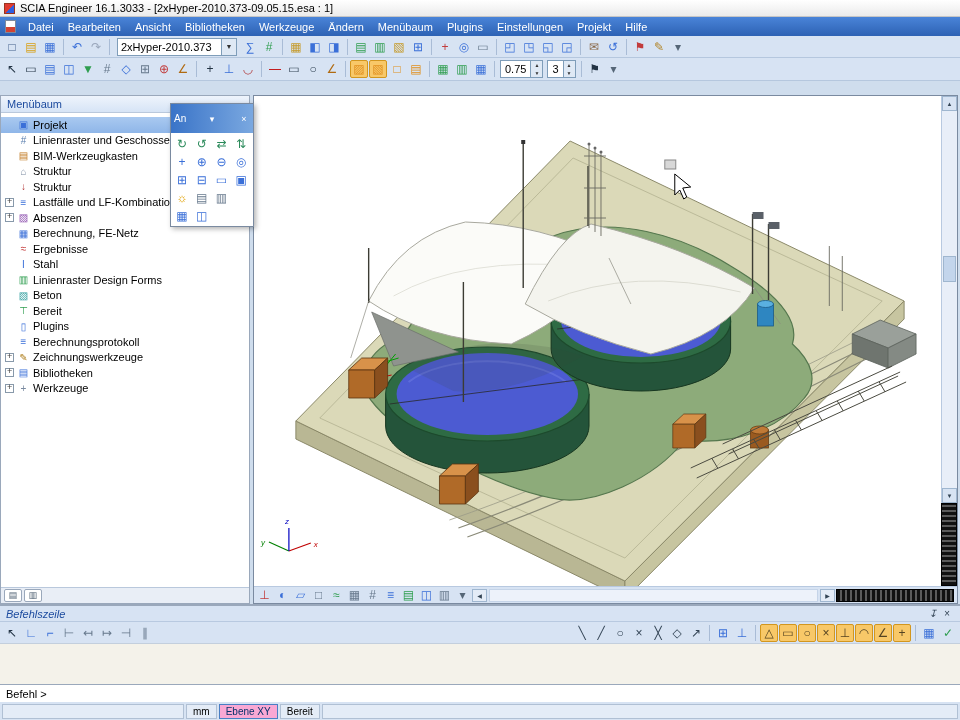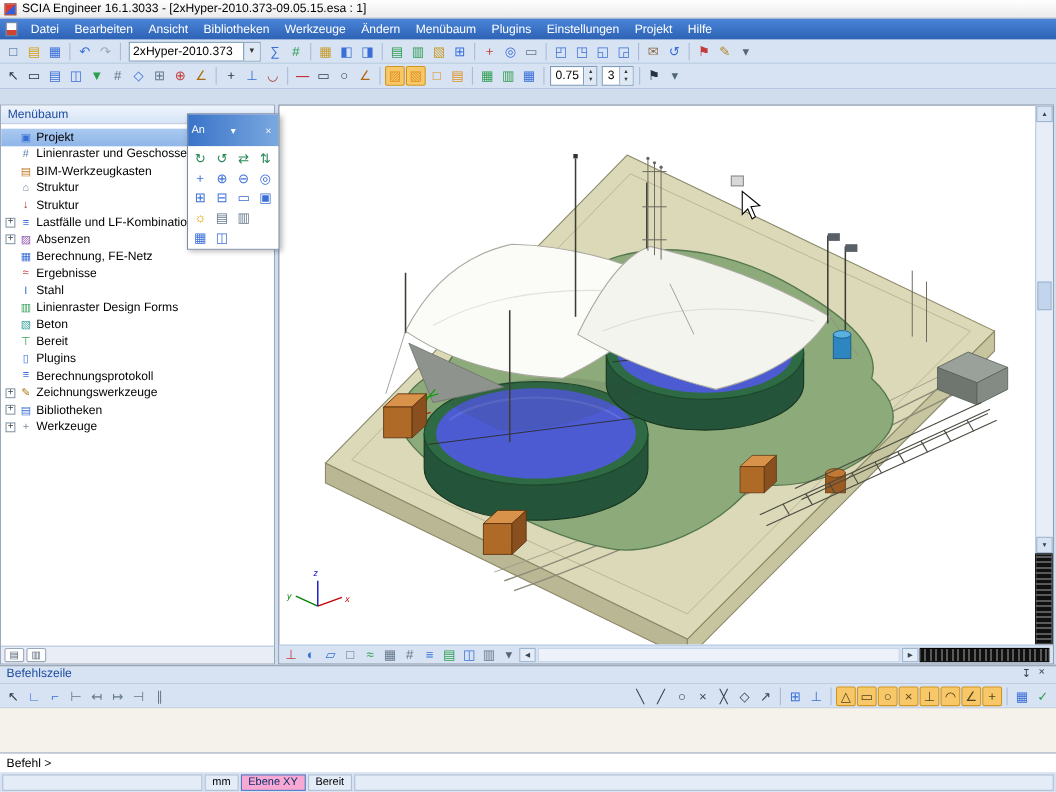--- a/index.html
+++ b/index.html
@@ -78,21 +78,21 @@
   
   .palette { position:absolute; left:170px; top:103px; width:84px; background:#f0f4fa; border:1px solid #7a8aa0; box-shadow:2px 2px 5px rgba(0,0,0,.3); z-index:10; }
   .palette-title { height:29px; background:linear-gradient(90deg,#3a74c8,#7aa8e0); color:#fff; display:flex; align-items:center; padding:0 3px; font-size:10px; gap:20px; }
   .palette-title .t { flex:1; white-space:nowrap; overflow:hidden; }
   .palette-title .pbtn { width:12px; text-align:center; font-size:9px; }
   .palette-grid { display:grid; grid-template-columns:repeat(4,1fr); padding:2px; gap:1px; background:#fff; }
   .palette-grid .tbicon { width:18px; height:17px; }
 
   
   .cmdpanel { height:98px; border-top:2px solid #9aa8bb; background:#f0eee6; display:flex; flex-direction:column; }
-  .cmd-header { height:16px; flex:0 0 16px; background:#d7e3f3; display:flex; padding:0 6px; color:#1b4a9e; border-bottom:1px solid #b8c9e0; }
+  .cmd-header { height:16px; flex:0 0 16px; background:#d7e3f3; display:flex; align-items:center; padding:0 6px; color:#1b4a9e; border-bottom:1px solid #b8c9e0;font-style:italic; }
   .cmd-header .t { flex:1; }
   .cmd-header .pbtn { width:14px; text-align:center; color:#345; font-size:10px; }
   .cmd-toolbar { height:22px; flex:0 0 22px; display:flex; align-items:center; padding:0 3px; background:#d7e3f3; border-bottom:1px solid #c3cfdd; }
   .cmd-toolbar .right { margin-left:auto; }
   .cmd-body { flex:1; background:#f4f2ea; }
   .cmd-input { height:18px; flex:0 0 18px; background:#fff; border-top:1px solid #9aa8bb; display:flex; align-items:center; padding:0 6px; }
 
   
   .statusbar { height:18px; background:#d7e3f3; display:flex; align-items:center; padding:1px 2px; gap:2px; font-size:10px; }
   .sseg { height:15px; border:1px solid #b0c0d4; background:#e4ecf7; display:flex; align-items:center; padding:0 6px; white-space:nowrap; }

